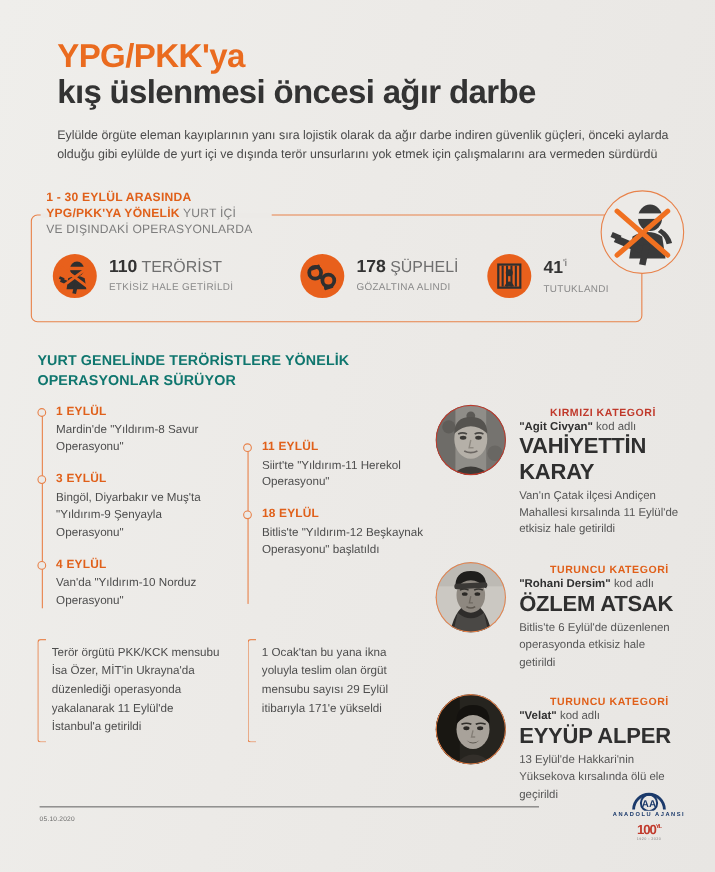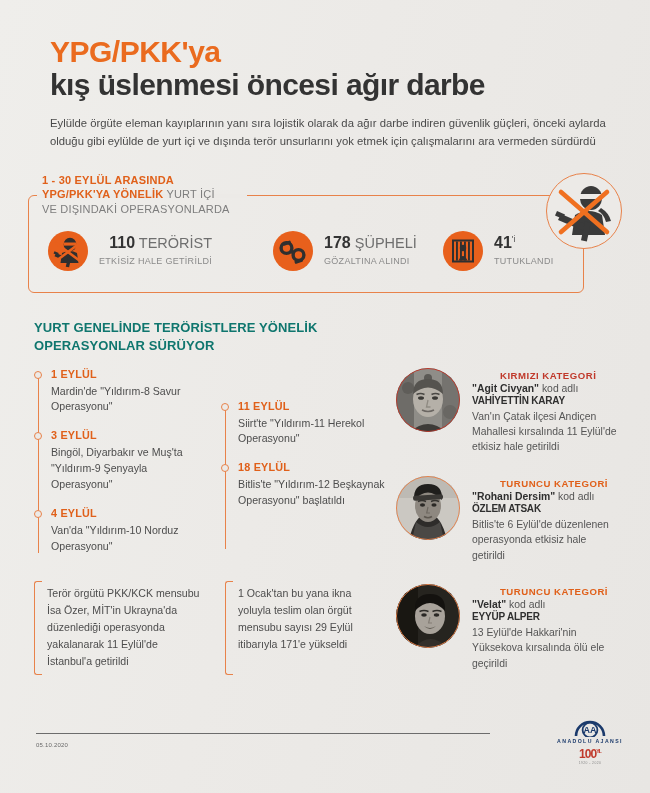--- a/index.html
+++ b/index.html
@@ -12,21 +12,21 @@
 
   body {
     font-family: "Liberation Sans", sans-serif;
     background: #ecebe8;
     background: linear-gradient(105deg, #efeeeb 0%, #eceae7 45%, #e8e6e3 100%);
     color: #3c3c3c;
     position: relative;
   }
 
   
-  .header { padding: 36px 34px 0 28px; margin-left: 22px; }
+  .header { padding: 36px 34px 0 52px; }
 
   .title-line1 {
     font-size: 30px;
     font-weight: bold;
     color: #ea6b1f;
     letter-spacing: -0.5px;
     line-height: 1.05;
     white-space: nowrap;
   }
   .title-line2 {
@@ -85,21 +85,21 @@
     font-size: 11px; color: #7d7d7d; letter-spacing: 0.2px;
   }
 
   .stat-row {
     position: absolute;
     left: 20px; right: 20px; top: 58px;
     display: flex;
     align-items: center;
   }
   .stat-item { display: flex; align-items: center; }
-  .stat-item.i1 { width: 225px; text-align: right; }
+  .stat-item.i1 { width: 225px; }
   .stat-item.i2 { width: 170px; }
   .stat-item.i3 { width: 150px; }
 
   .stat-badge {
     width: 40px; height: 40px;
     border-radius: 50%;
     background: #e8601c;
     flex: 0 0 40px;
     position: relative;
     margin-right: 11px;
@@ -225,21 +225,21 @@
     font-size: 9.6px; font-weight: bold;
     letter-spacing: 0.5px;
     color: #c0392b;
     margin-bottom: 2px;
     padding-left: 28px;
   }
   .person.orange .p-cat { color: #e0601a; }
   .p-alias { font-size: 10.4px; color: #555; margin-bottom: 1px; }
   .p-alias b { color: #2f2f2f; font-weight: bold; }
   .p-name {
-    font-size: 10px; font-weight: bold; color: #2f2f2f;
+    font-size: 20px; font-weight: bold; color: #2f2f2f;
     letter-spacing: -0.2px; margin-bottom: 3px;
   }
   .p-desc { font-size: 10.4px; color: #555; line-height: 1.48; }
 
   
   .footer {
     position: absolute;
     left: 0; right: 0; bottom: 0;
     height: 78px;
   }

